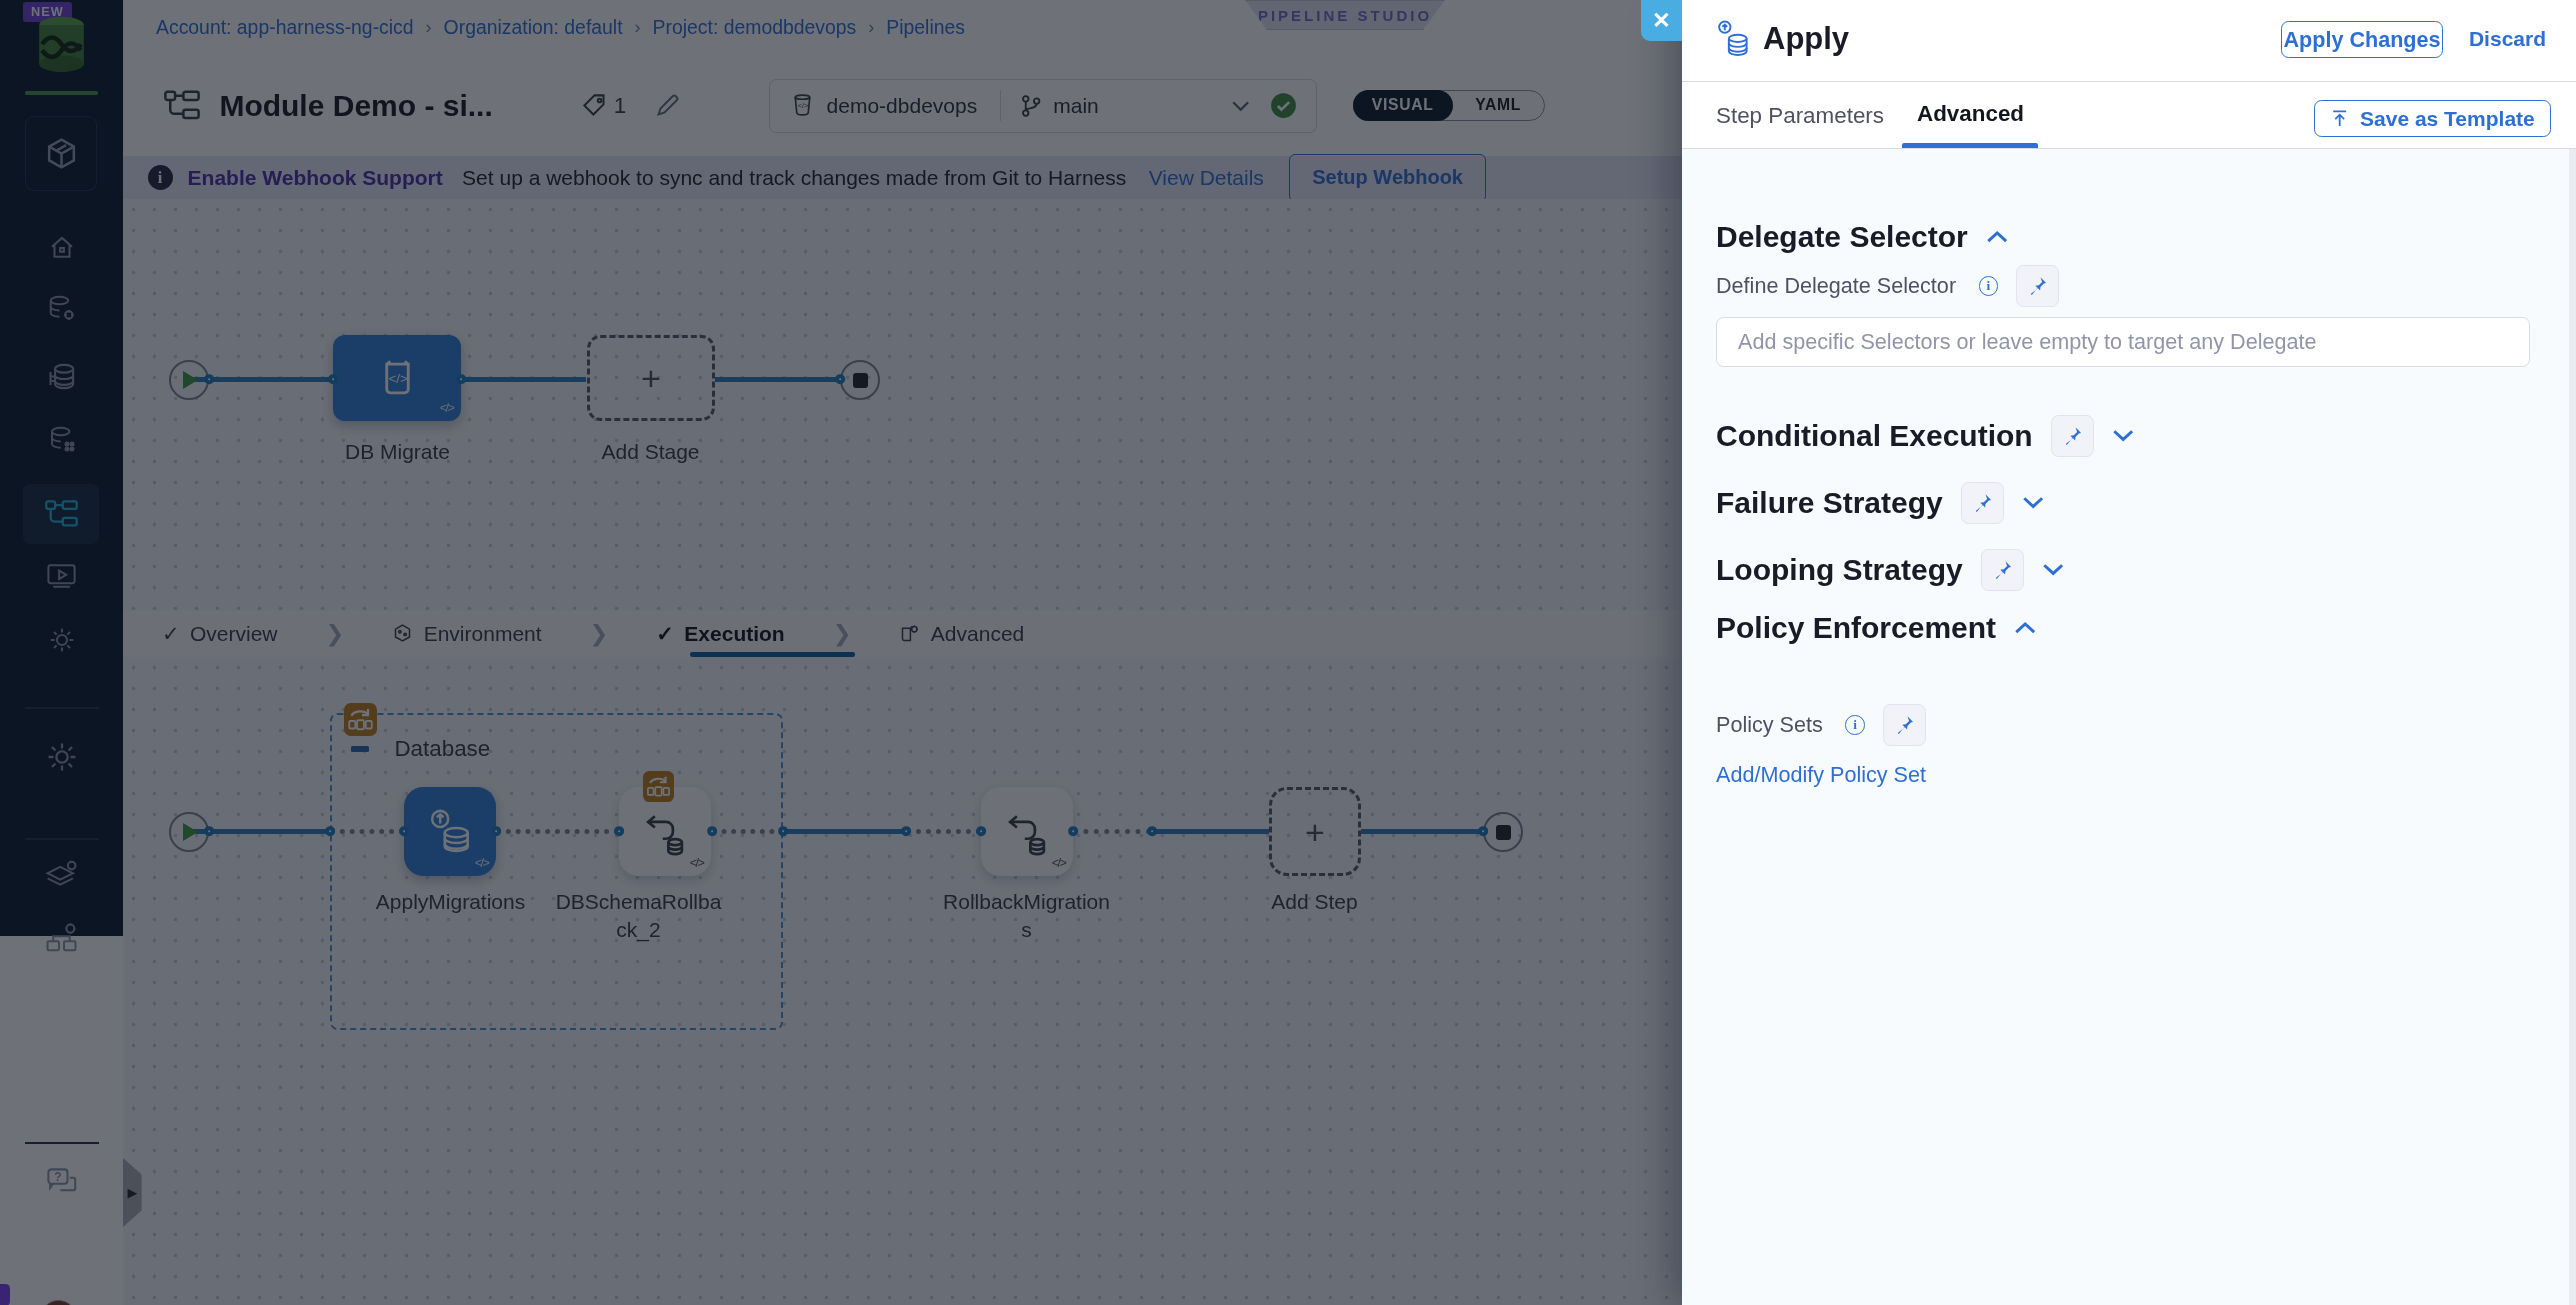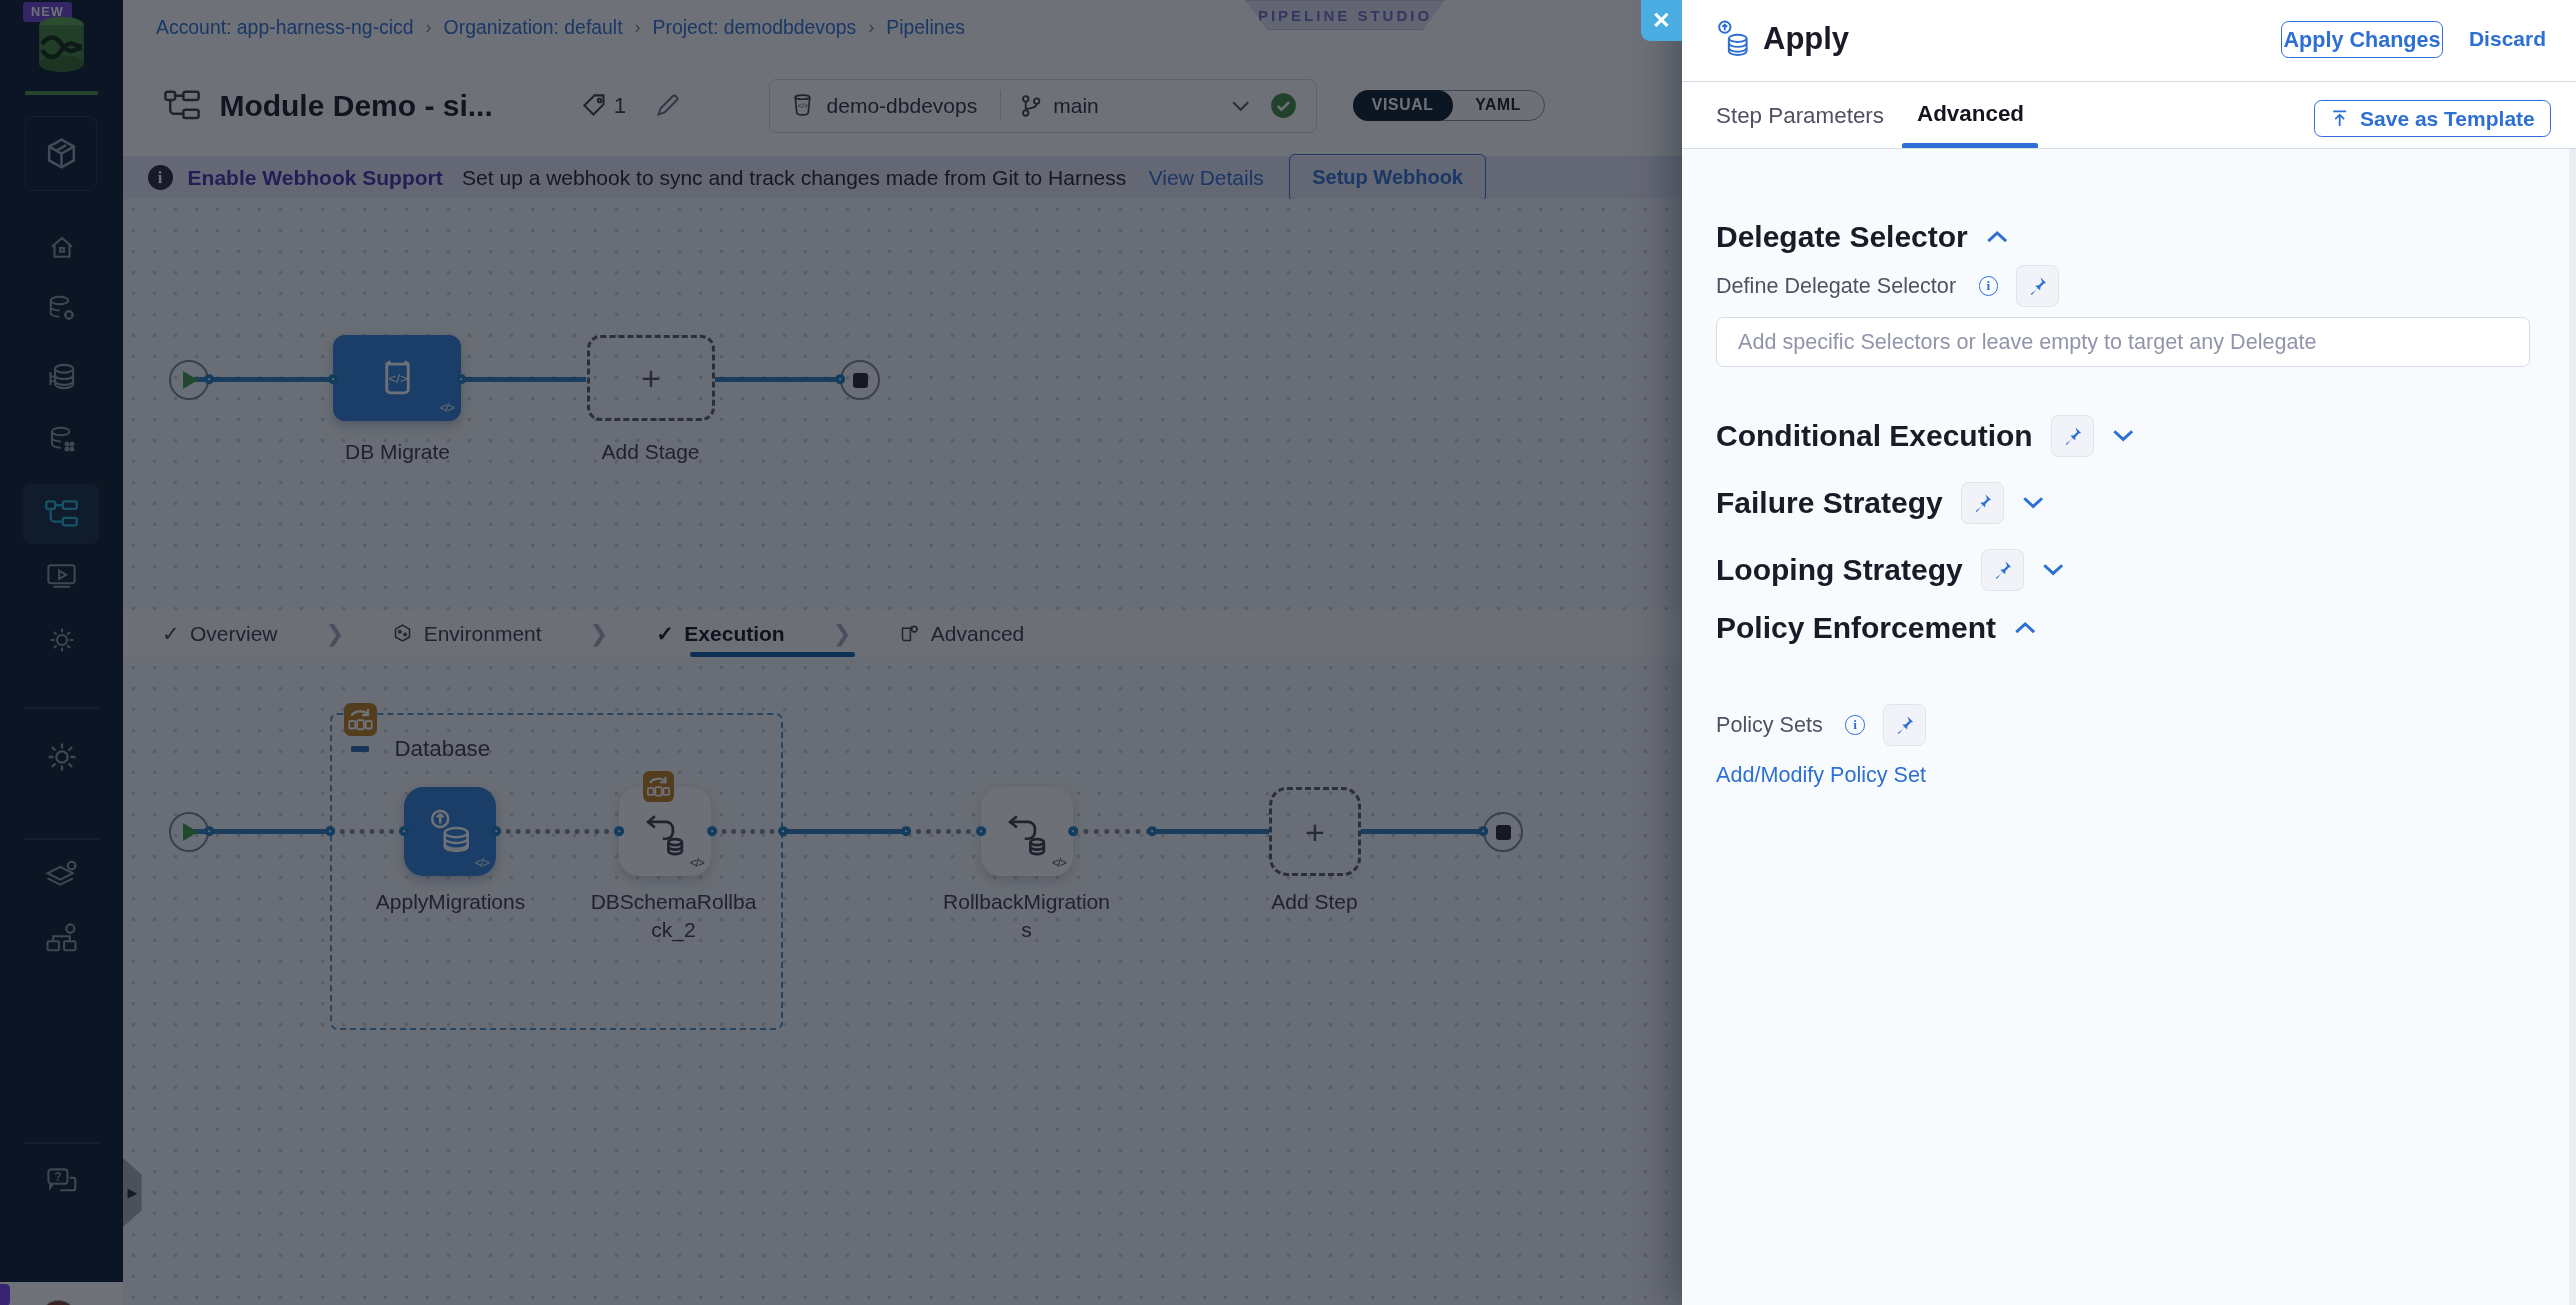--- a/index.html
+++ b/index.html
@@ -1,21 +1,21 @@
 <!DOCTYPE html>
 <html style="font-size:12px"><head>
 <meta charset="utf-8">
 <style>
   * { margin:0; padding:0; box-sizing:border-box; }
   html,body { width:2576px; height:1306px; overflow:hidden; }
   body { font-family:"Liberation Sans", sans-serif; background:#fff; position:relative; }
   svg { display:block; }
 
   
-  .sidebar { position:absolute; left:0; top:0; width:123px; height:1282px; background:#0a1b2e; z-index:10; }
+  .sidebar { position:absolute; left:0; top:0; width:123px; height:936px; background:#0a1b2e; z-index:10; }
   .main    { position:absolute; left:123px; top:0; width:1559px; height:1306px; background:#ffffff; z-index:10; }
   .dim     { position:absolute; left:0; top:0; width:1682px; height:1306px; background:rgba(14,18,28,0.60); z-index:50; }
   .drawer  { position:absolute; left:1682px; top:0; width:894px; height:1306px; background:#f8fbfe; z-index:100; box-shadow:-10.4px 0 36px rgba(10,20,40,.35); }
 
   
   .newbadge { position:absolute; left:23px; top:1.5px; width:49px; height:20px; background:#6f42d8; color:#fff;
               font-size:12.7px; font-weight:700; letter-spacing:1.1px; border-radius:3px; display:flex; align-items:center; justify-content:center; }
   .navicon { position:absolute; left:0; width:123px; display:flex; justify-content:center; color:#8a94aa; }
   .mod-box { position:absolute; left:25px; top:116px; width:72px; height:75px; border:1.5px solid #233450; border-radius:9px; display:flex; align-items:center; justify-content:center; color:#93a1b8; }
   .nav-sel { position:absolute; left:23px; top:484px; width:76px; height:60px; background:#152c44; border-radius:7.5px; display:flex; align-items:center; justify-content:center; color:#1fb3d9; }
@@ -449,21 +449,21 @@
   <div class="port" style="left:496px;top:831px"></div>
   <div class="port" style="left:589px;top:831px"></div>
   <div class="port" style="left:660px;top:831px"></div>
   <div class="port" style="left:783px;top:831px"></div>
   <div class="port" style="left:858px;top:831px"></div>
   <div class="port" style="left:950px;top:831px"></div>
   <div class="port" style="left:1029px;top:831px"></div>
   <div class="port" style="left:1360px;top:831px"></div>
 
   <div class="nlabel" style="left:238px;top:888px">ApplyMigrations</div>
-  <div class="nlabel" style="left:465px;top:888px;width:171px">DBSchemaRollback_2</div>
+  <div class="nlabel" style="left:430px;top:888px;width:171px">DBSchemaRollback_2</div>
   <div class="nlabel" style="left:818px;top:888px;width:171px">RollbackMigrations</div>
   <div class="nlabel" style="left:1102px;top:888px">Add Step</div>
 </div>
 
 <div class="dim"></div>
 
 <aside class="drawer">
   <div class="closebtn">✕</div>
 
   <div class="d-head">

